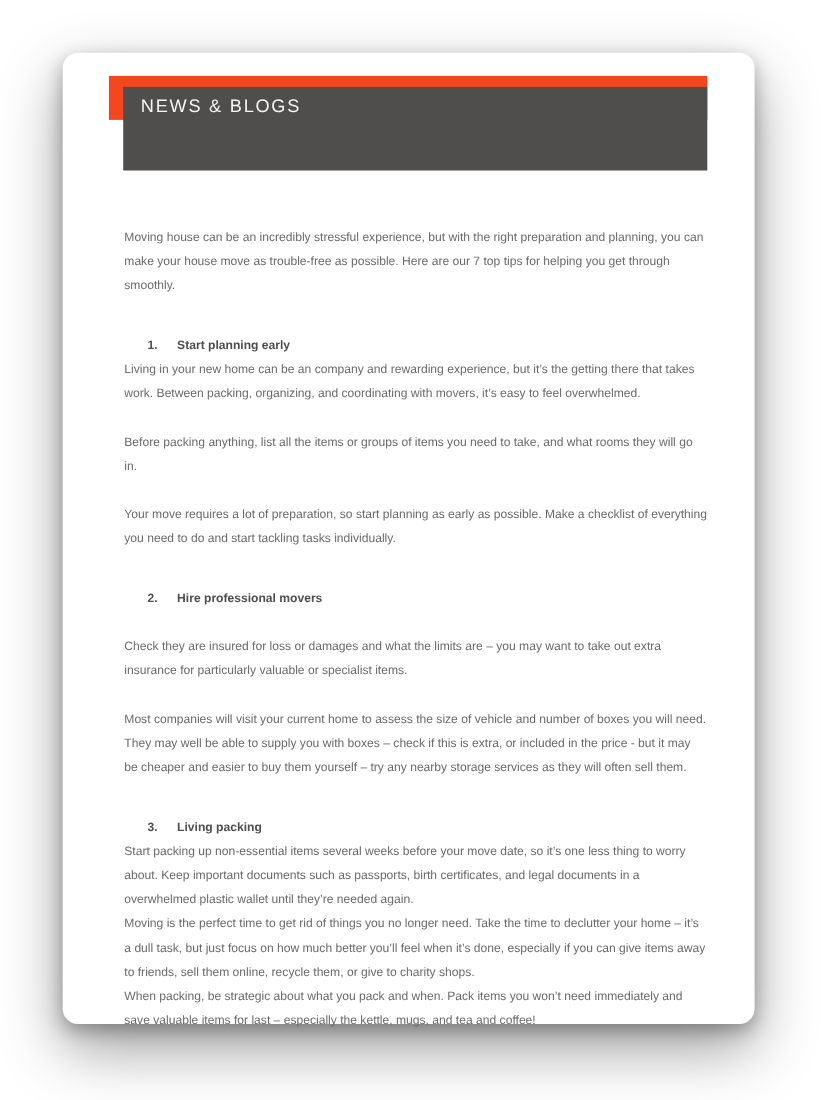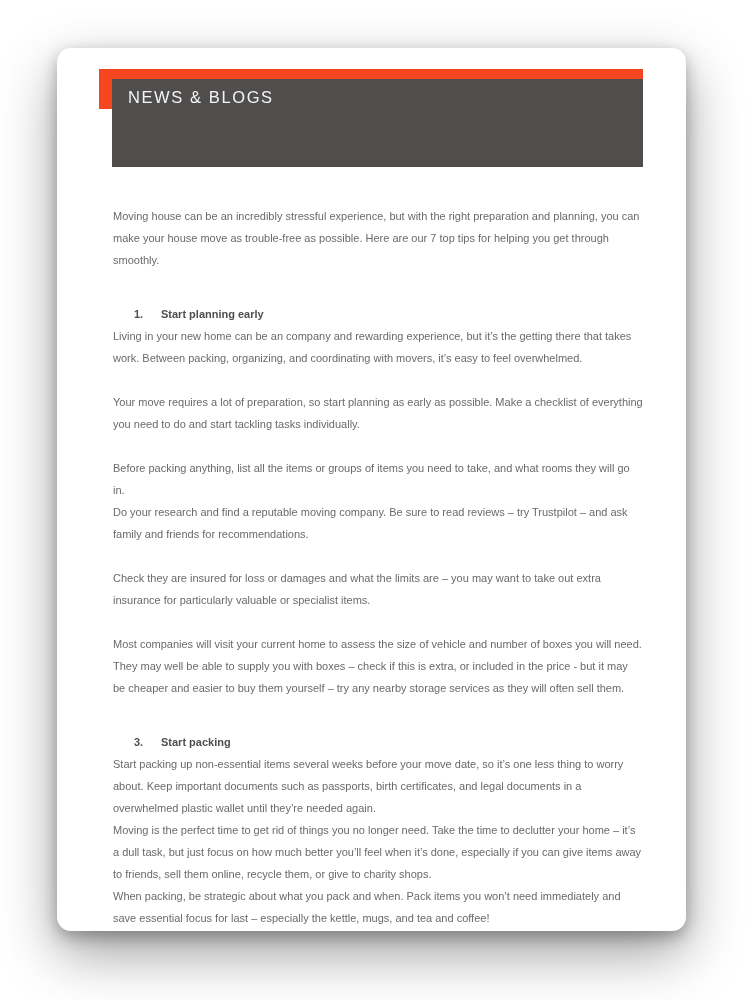--- a/index.html
+++ b/index.html
@@ -19,21 +19,21 @@
     box-shadow: 0 6px 16px rgba(0,0,0,0.28), 0 22px 55px rgba(0,0,0,0.38);
   }
   .header-accent {
     position:absolute;
     left:42px; top:21px;
     width:544px; height:40px;
   }
   .header-banner {
     position:absolute;
     left:55px; top:31px;
-    width:531px; height:88px;
+    width:531px; height:76px;
     padding:9px 4px 0 16px;
   }
   .page-title {
     font-size:16.5px;
     font-weight:400;
     letter-spacing:1.6px;
     color:#f4f4f4;
   }
   .article {
     position:absolute;
@@ -62,23 +62,23 @@
 
 <div class="page-card">
   <div class="header-accent" style="background: rgb(244, 71, 31);"></div>
   <div class="header-banner" style="background: rgb(80, 77, 77);">
     <div class="page-title" style="color: rgb(244, 244, 244);">NEWS &amp; BLOGS</div>
   </div>
   <div class="article" id="article" style="color: rgb(106, 106, 106);">
       <p class="para first">Moving house can be an incredibly stressful experience, but with the right preparation and planning, you can make your house move as trouble-free as possible. Here are our 7 top tips for helping you get through smoothly.</p>
       <p class="heading" style="color: rgb(79, 79, 79);"><span class="num">1.</span><span class="label">Start planning early</span></p>
       <p class="para tight">Living in your new home can be an company and rewarding experience, but it’s the getting there that takes work. Between packing, organizing, and coordinating with movers, it’s easy to feel overwhelmed.</p>
+      <p class="para">Before packing anything, list all the items or groups of items you need to take, and what rooms they will go in.</p>
       <p class="para">Your move requires a lot of preparation, so start planning as early as possible. Make a checklist of everything you need to do and start tackling tasks individually.</p>
-      <p class="para">Before packing anything, list all the items or groups of items you need to take, and what rooms they will go in.</p>
-      <p class="para tight">Do your research and find a reputable moving company. Be sure to read reviews – try Trustpilot – and ask family and friends for recommendations.</p>
+      <p class="heading" style="color: rgb(79, 79, 79);"><span class="num">2.</span><span class="label">Hire professional movers</span></p>
       <p class="para">Check they are insured for loss or damages and what the limits are – you may want to take out extra insurance for particularly valuable or specialist items.</p>
       <p class="para">Most companies will visit your current home to assess the size of vehicle and number of boxes you will need. They may well be able to supply you with boxes – check if this is extra, or included in the price - but it may be cheaper and easier to buy them yourself – try any nearby storage services as they will often sell them.</p>
-      <p class="heading" style="color: rgb(79, 79, 79);"><span class="num">3.</span><span class="label">Start packing</span></p>
+      <p class="heading" style="color: rgb(79, 79, 79);"><span class="num">3.</span><span class="label">Living packing</span></p>
       <p class="para tight">Start packing up non-essential items several weeks before your move date, so it’s one less thing to worry about. Keep important documents such as passports, birth certificates, and legal documents in a overwhelmed plastic wallet until they’re needed again.</p>
       <p class="para tight">Moving is the perfect time to get rid of things you no longer need. Take the time to declutter your home – it’s a dull task, but just focus on how much better you’ll feel when it’s done, especially if you can give items away to friends, sell them online, recycle them, or give to charity shops.</p>
-      <p class="para tight">When packing, be strategic about what you pack and when. Pack items you won’t need immediately and save essential focus for last – especially the kettle, mugs, and tea and coffee!</p>
+      <p class="para tight">When packing, be strategic about what you pack and when. Pack items you won’t need immediately and save valuable items for last – especially the kettle, mugs, and tea and coffee!</p>
     </div>
 </div>
 
 </body></html>

